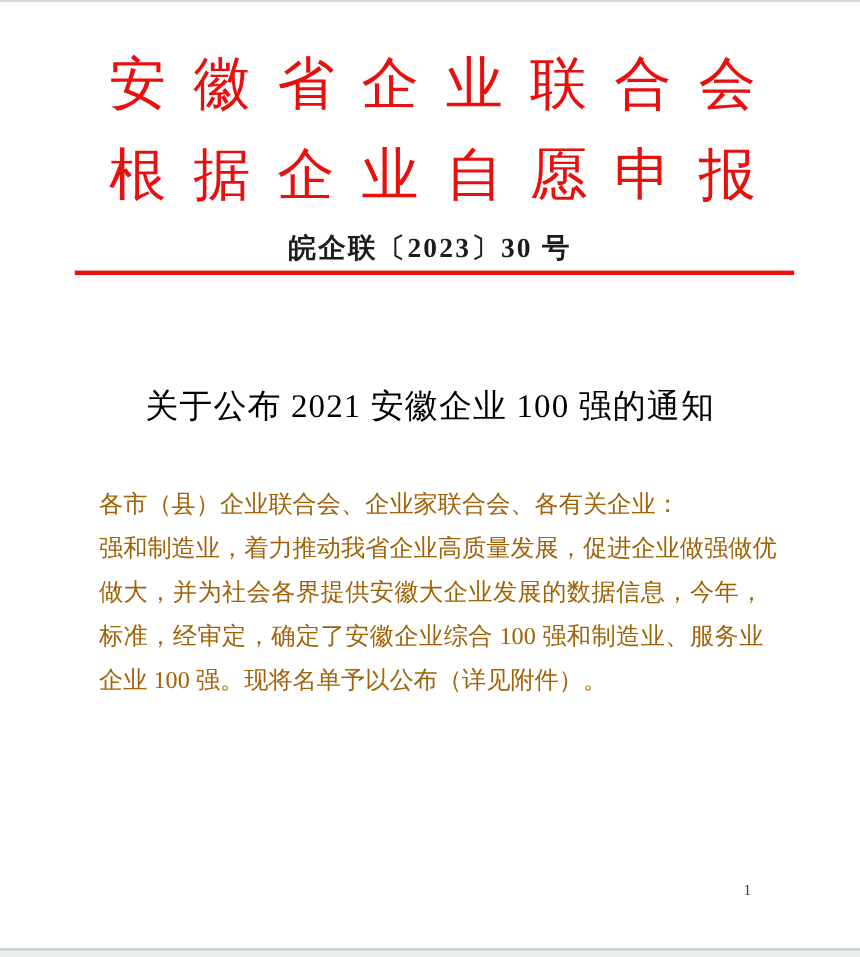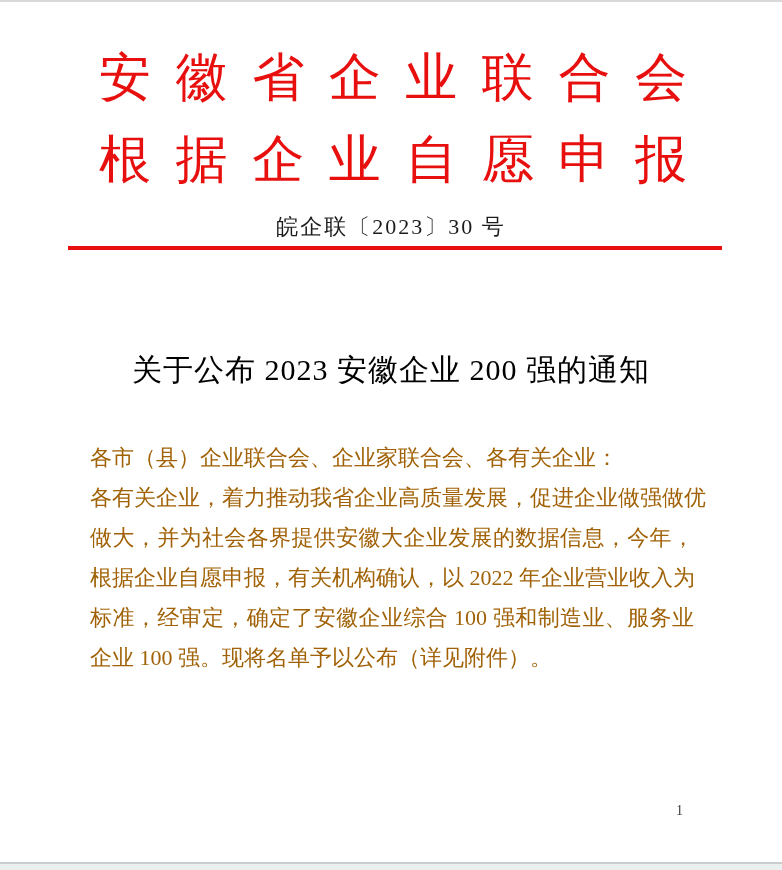--- a/index.html
+++ b/index.html
@@ -34,24 +34,25 @@
     text-align-last: justify;
     white-space: nowrap;
     font-weight: 400;
   }
   .banner-line + .banner-line { margin-top: 26px; }
   .doc-number {
     position: absolute;
     left: 0; top: 207px;
     width: 100%;
     text-align: center;
-    font-size: 22px;
+    font-size: 25px;
     line-height: 40px;
     letter-spacing: 2px;
     color: #1c1c1c;
+    font-weight: bold;
   }
   .red-rule {
     position: absolute;
     left: 68px; top: 246px;
     width: 654px; height: 4px;
     background: #e8100f;
   }
   .doc-title {
     position: absolute;
     left: 0; top: 350px;
@@ -102,27 +103,26 @@
 
   <div class="letterhead">
     <div class="banner-line">安徽省企业联合会</div>
     <div class="banner-line">根据企业自愿申报</div>
   </div>
 
   <div class="doc-number">皖企联〔2023〕30 号</div>
 
   <div class="red-rule"></div>
 
-  <div class="doc-title">关于公布 2023 安徽企业 200 强的通知</div>
+  <div class="doc-title">关于公布 2021 安徽企业 100 强的通知</div>
 
   <div class="body-text">
     <div class="bline">各市（县）企业联合会、企业家联合会、各有关企业：</div>
-    <div class="bline jline">各有关企业，着力推动我省企业高质量发展，促进企业做强做优</div>
+    <div class="bline jline">强和制造业，着力推动我省企业高质量发展，促进企业做强做优</div>
     <div class="bline jline">做大，并为社会各界提供安徽大企业发展的数据信息，今年，</div>
-    <div class="bline jline">根据企业自愿申报，有关机构确认，以 2022 年企业营业收入为</div>
     <div class="bline jline">标准，经审定，确定了安徽企业综合 100 强和制造业、服务业</div>
     <div class="bline">企业 100 强。现将名单予以公布（详见附件）。</div>
   </div>
 
   <div class="page-number">1</div>
 
   <div class="bottom-edge"></div>
 </div>
 
 </body></html>

